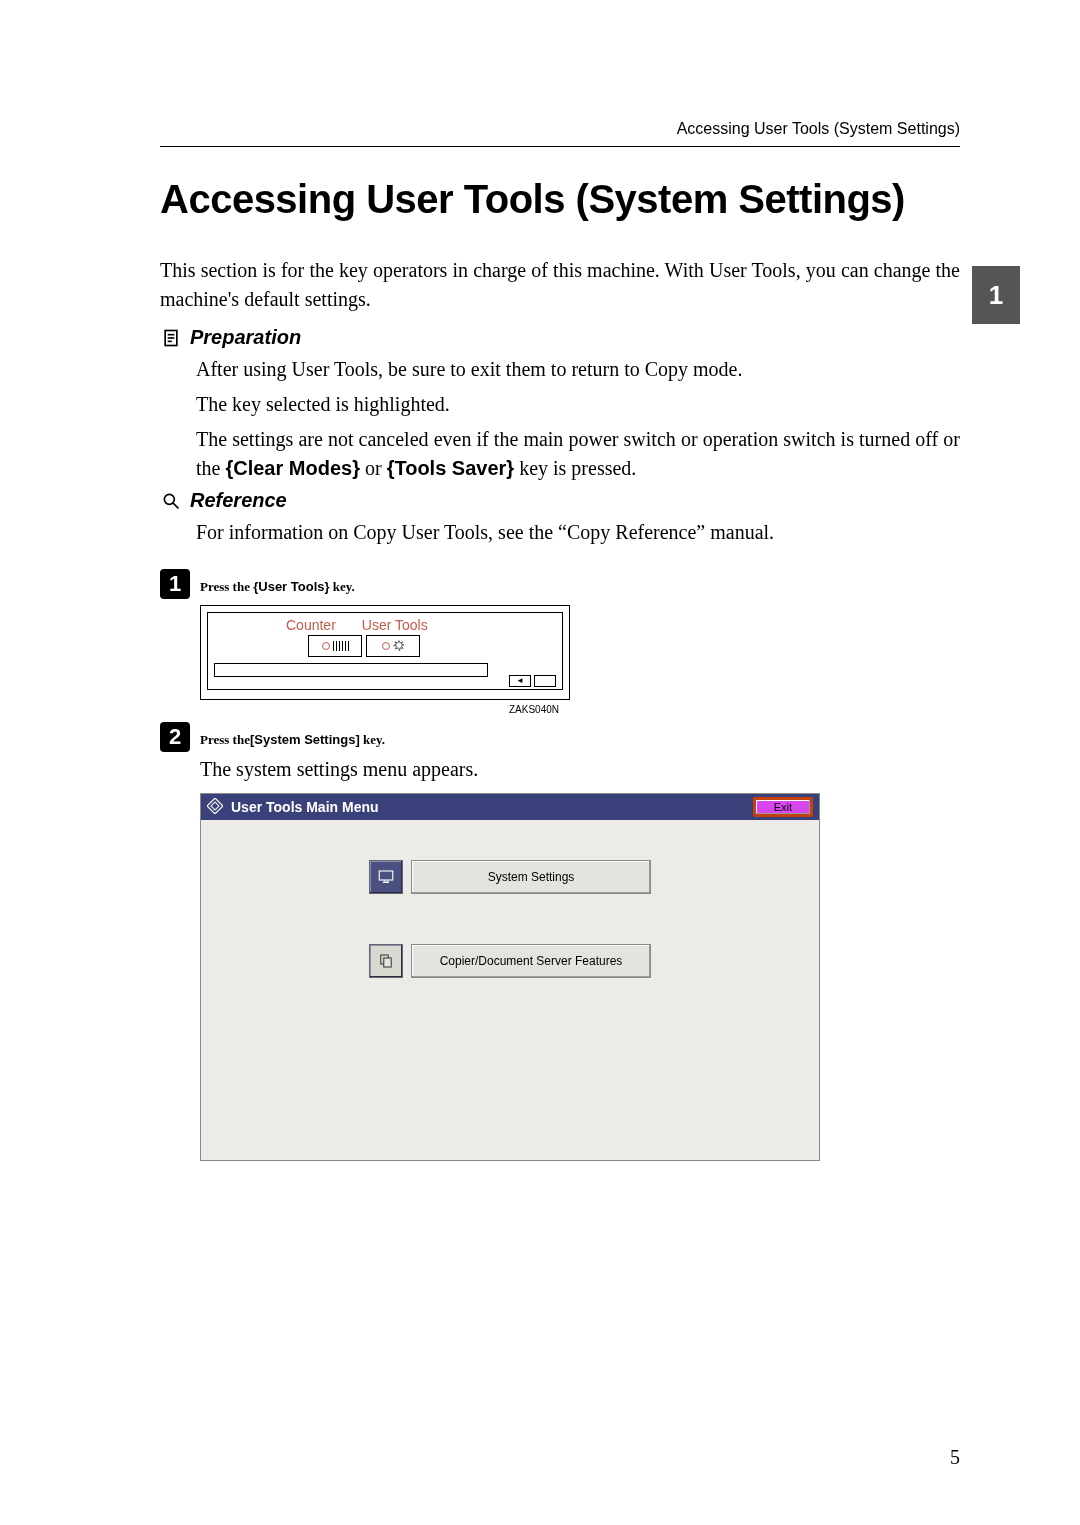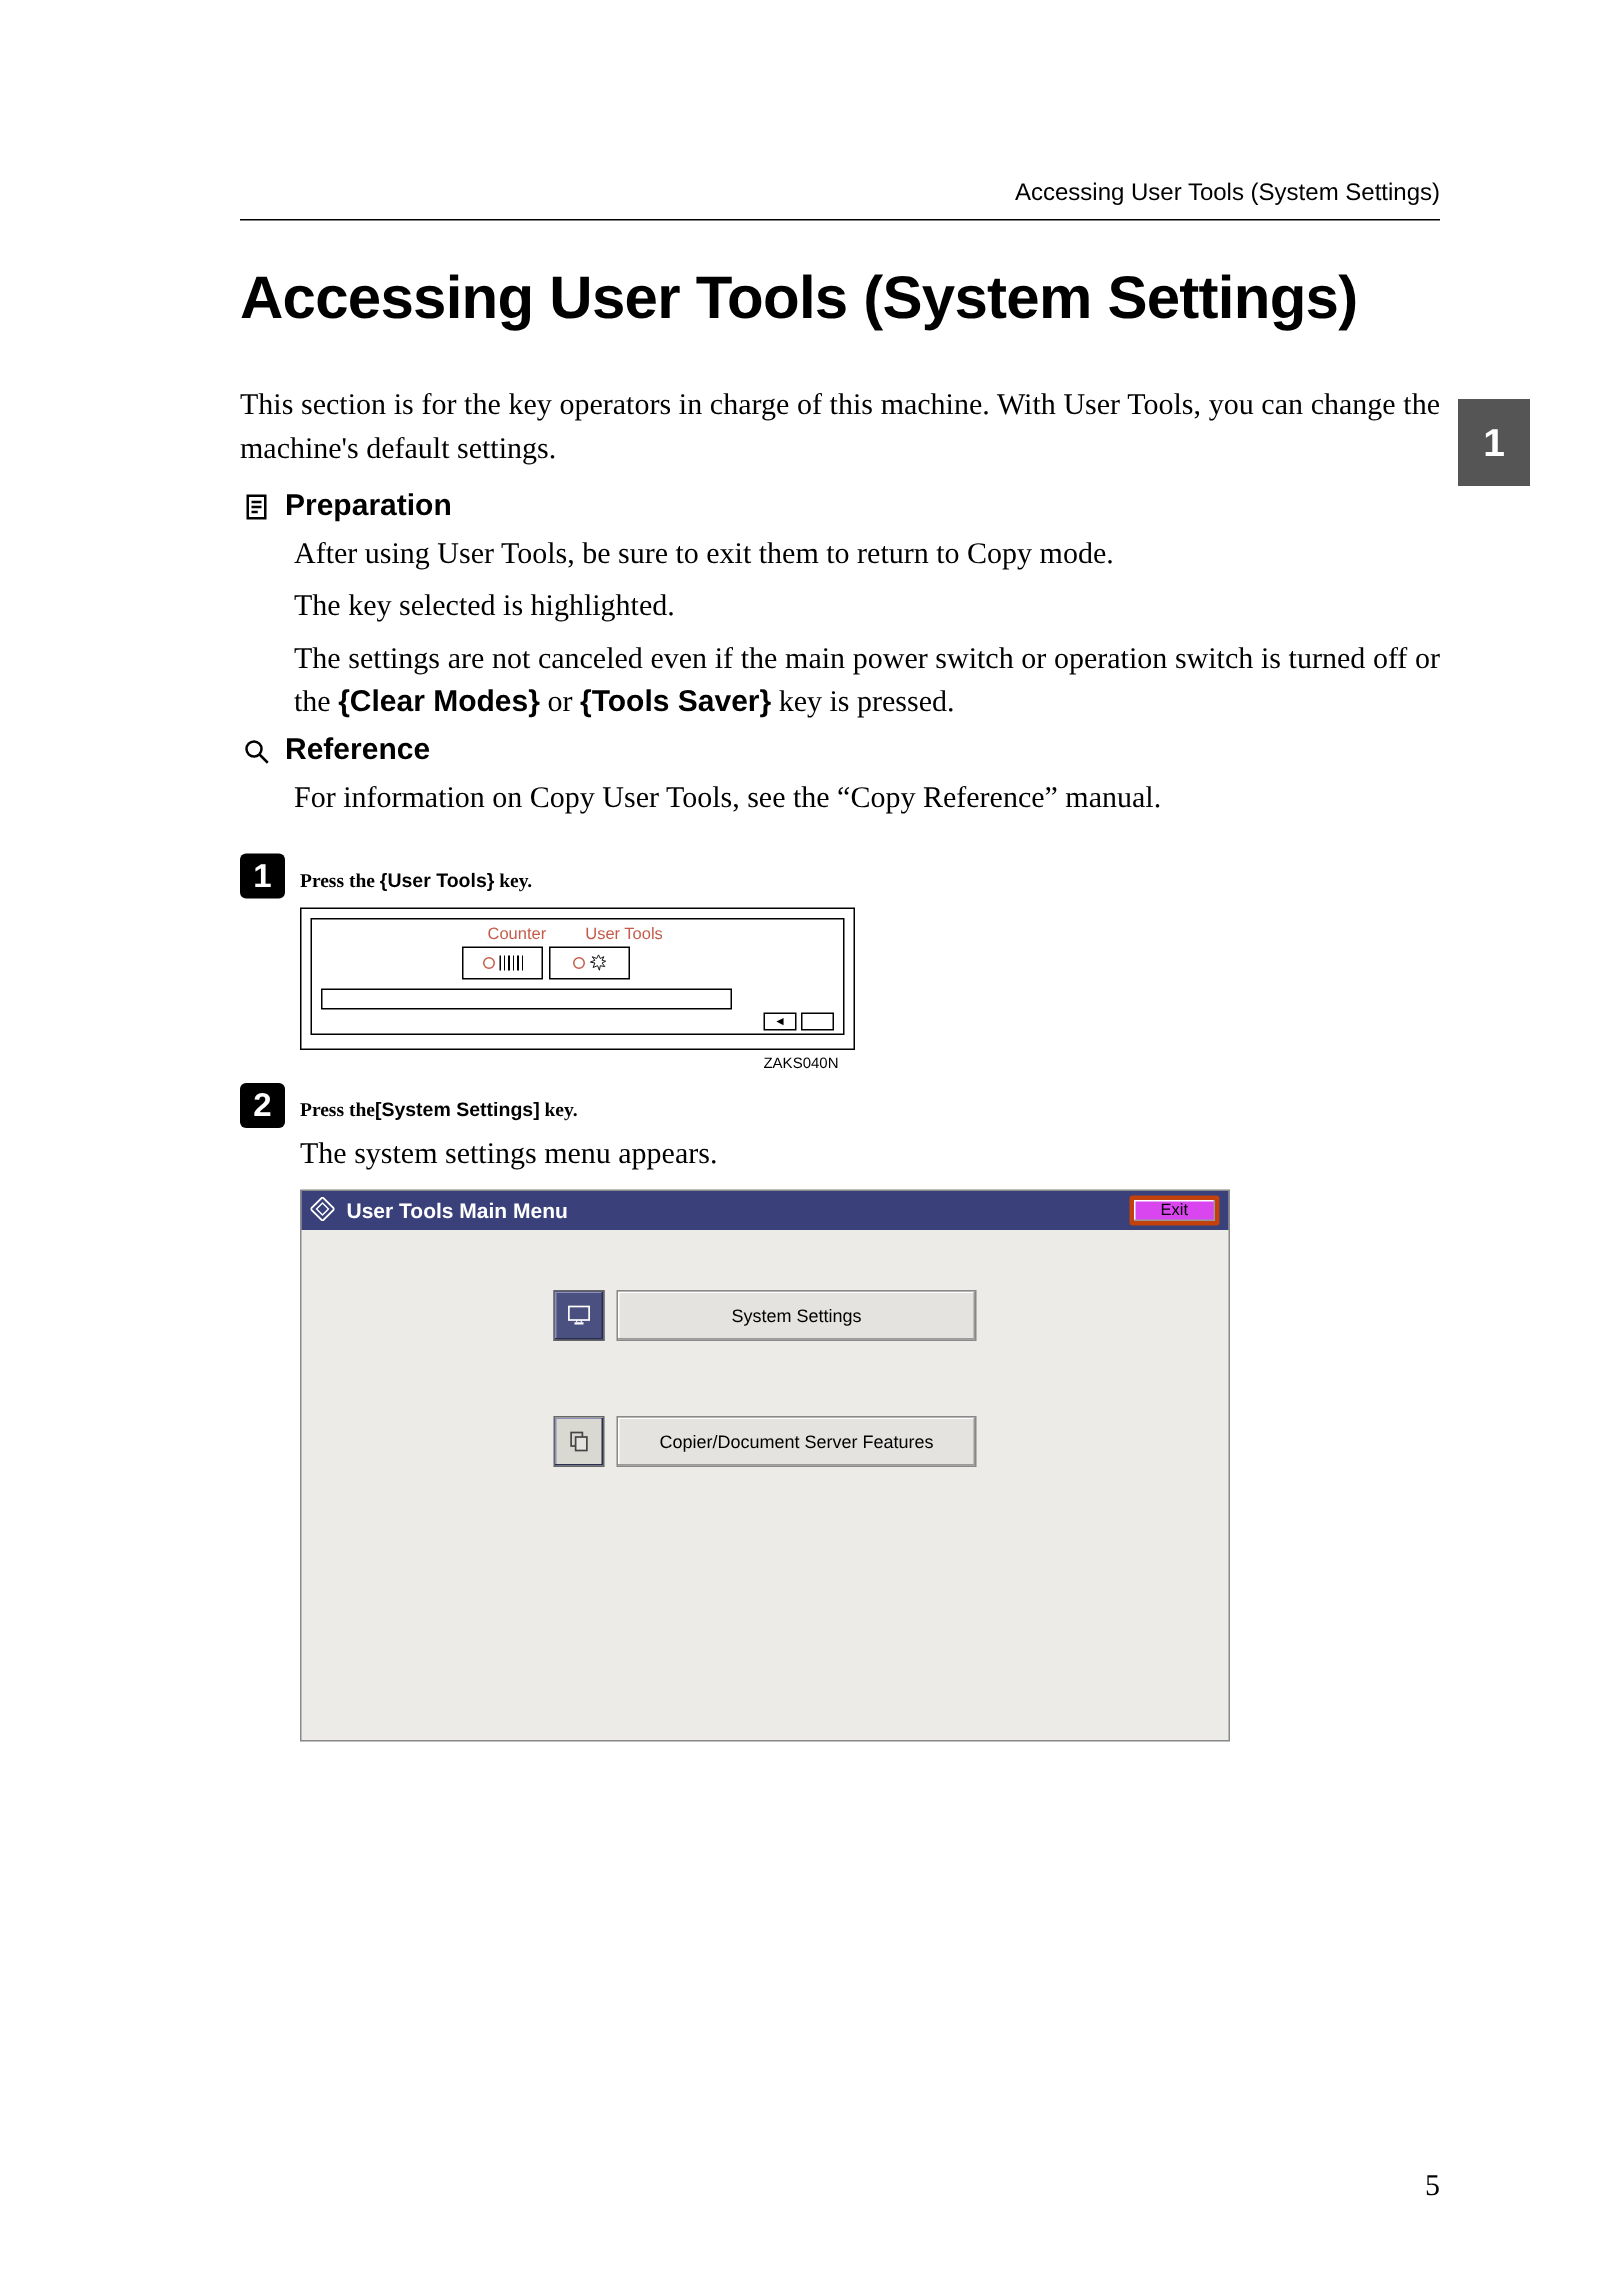--- a/index.html
+++ b/index.html
@@ -38,20 +38,21 @@
     line-height: 1.45;
     text-align: justify;
     margin-bottom: 12px;
   }
   .section-head {
     display: flex;
     align-items: center;
     gap: 8px;
     margin-top: 6px;
     margin-bottom: 6px;
+    font-style: italic;
   }
   .section-head .label {
     font-family: Arial, sans-serif;
     font-weight: bold;
     font-size: 20px;
   }
   .icon-slot {
     width: 22px;
     height: 22px;
     display: inline-flex;
@@ -111,25 +112,25 @@
     margin-bottom: 6px;
   }
   .panel-inner {
     border: 1px solid #000;
     height: 78px;
     padding: 4px 6px;
     position: relative;
   }
   .panel-labels {
     font-family: Arial, sans-serif;
-    font-size: 11px;
+    font-size: 14px;
     color: #c55b4a;
     display: flex;
     gap: 26px;
-    margin-left: 111px;
+    margin-left: 72px;
   }
   .panel-boxes {
     display: flex;
     gap: 4px;
     margin-left: 94px;
     margin-top: 2px;
   }
   .pbox {
     width: 54px;
     height: 22px;

